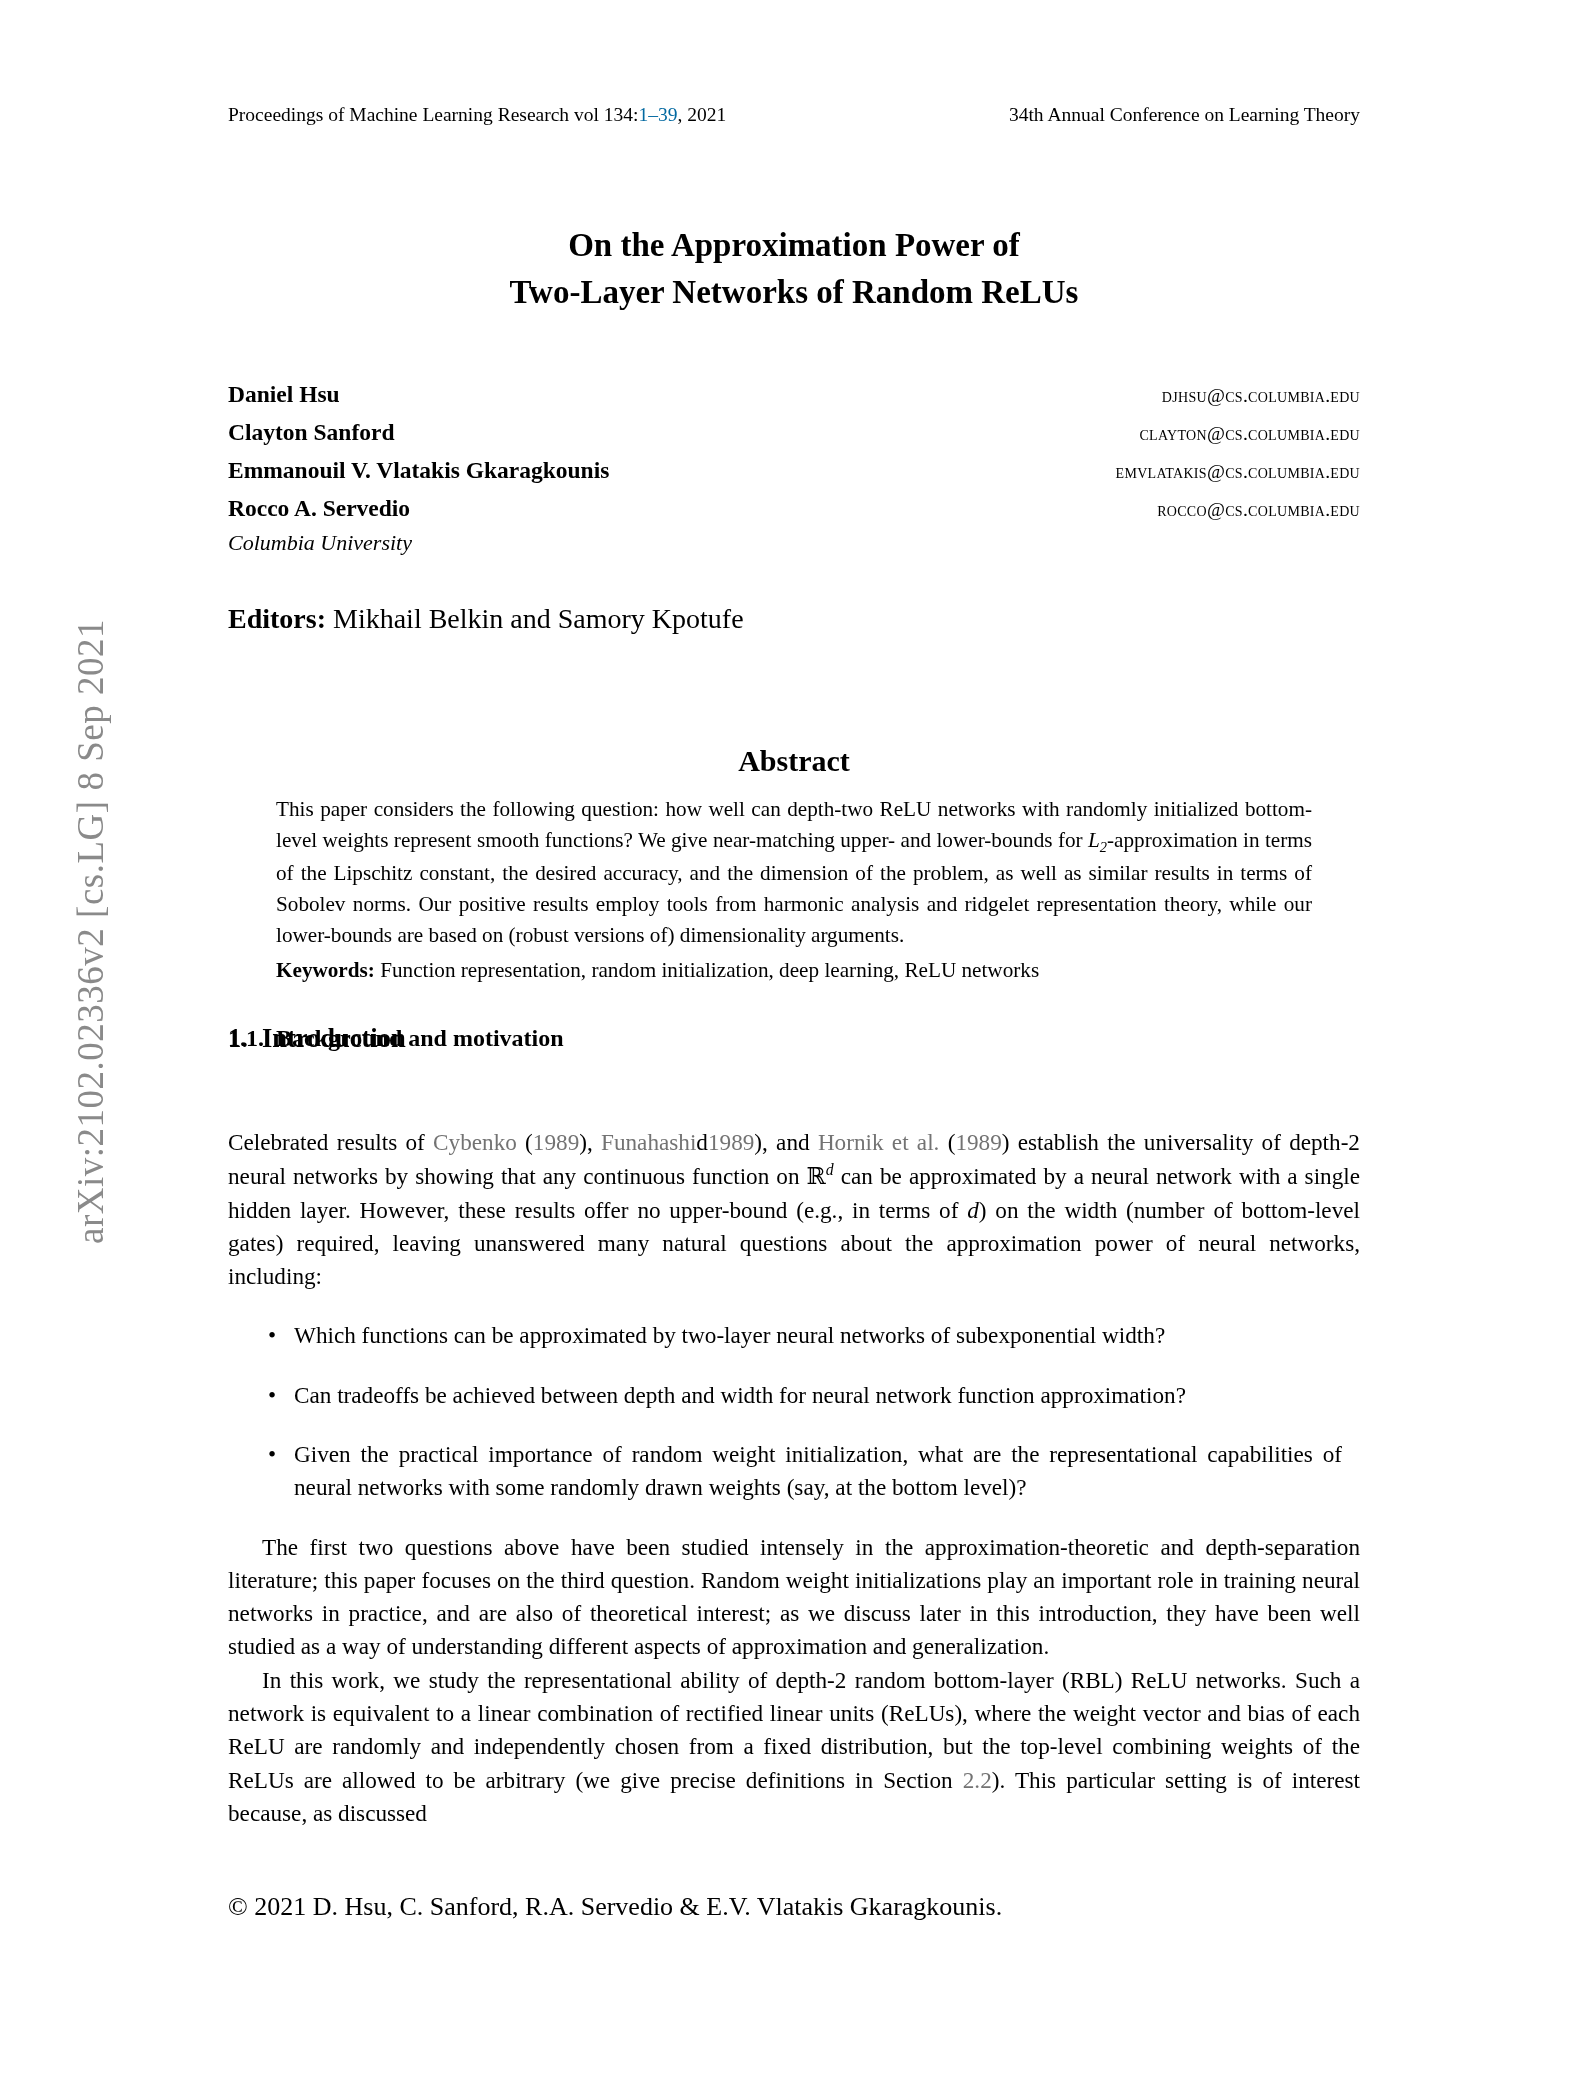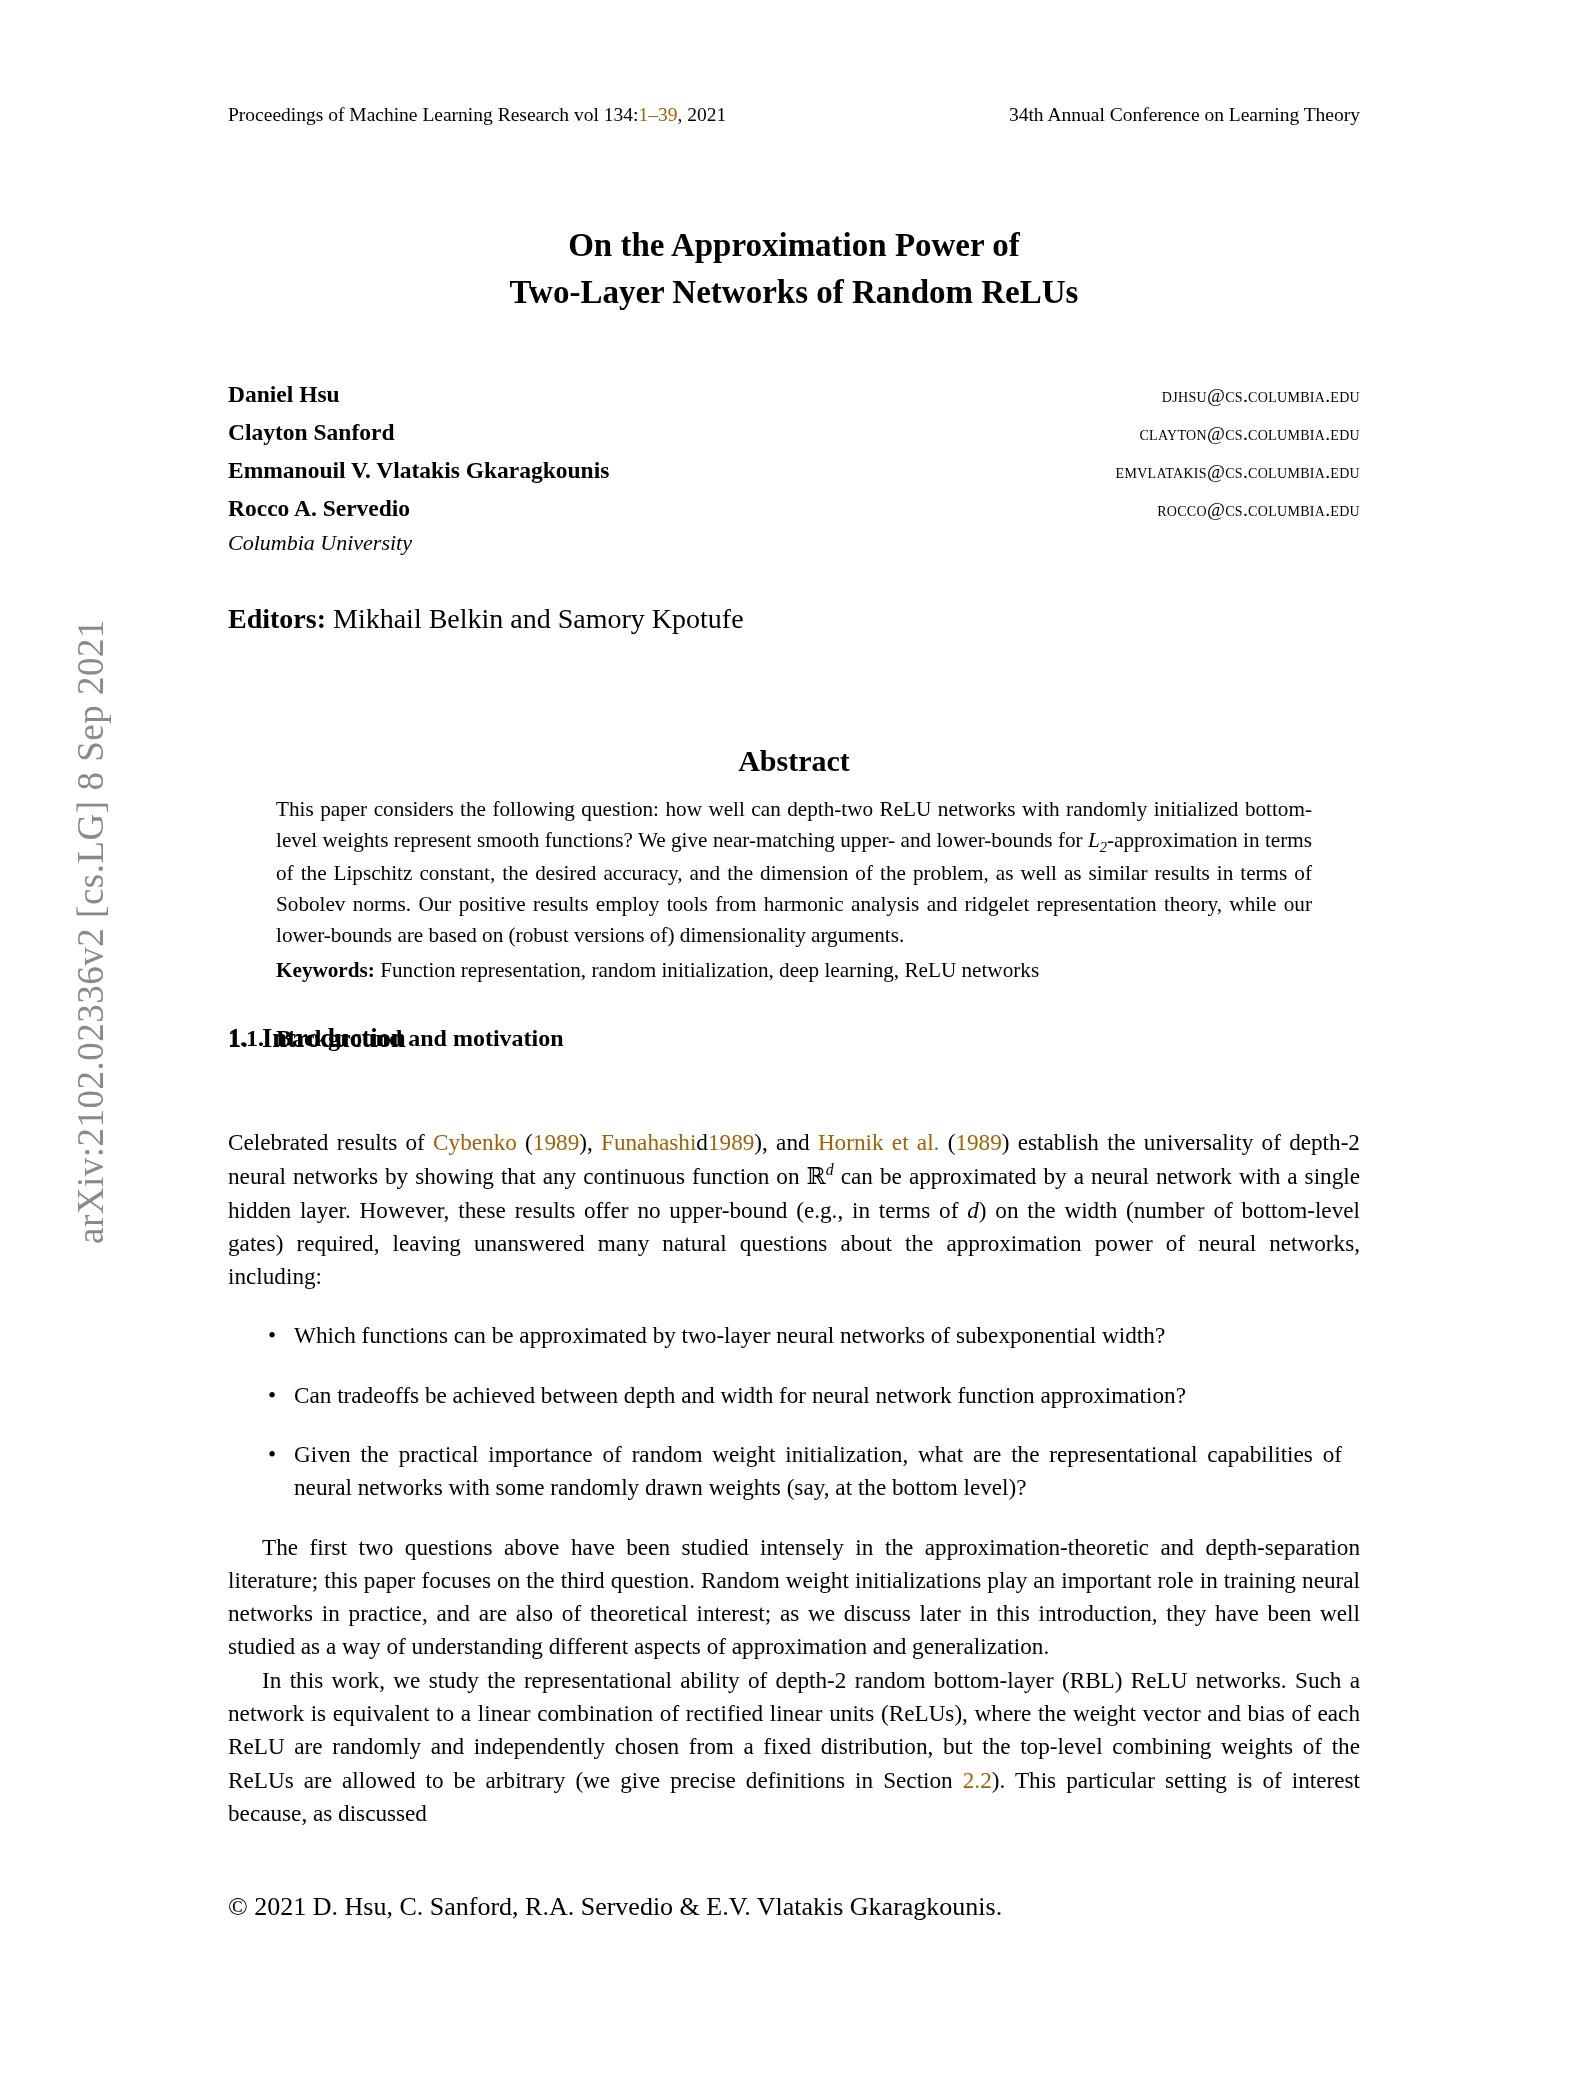--- a/index.html
+++ b/index.html
@@ -49,21 +49,21 @@
     left: 0;
     width: 1132px;
     display: flex;
     justify-content: space-between;
     align-items: baseline;
     font-size: 19.5px;
     line-height: 1.2;
   }
   .runhead .left { white-space: nowrap; }
   .runhead .right { white-space: nowrap; }
-  .pagelink { color: #a16207; }
+  .pagelink { color: #0369a1; }
 
   
   .title {
     position: absolute;
     top: 222px;
     left: 0;
     width: 1132px;
     text-align: center;
     font-weight: bold;
     font-size: 33px;
@@ -163,21 +163,21 @@
     width: 1132px;
   }
   p.body {
     margin: 0;
     font-size: 23.2px;
     line-height: 1.435;
     text-align: justify;
     text-justify: inter-word;
   }
   p.indent { text-indent: 34px; }
-  .cite { color: #a16207; }
+  .cite { color: #737373; }
   .bb { font-family: "DejaVu Serif", serif; }
   sup.sm { font-size: 0.68em; font-style: italic; vertical-align: super; }
   sub.sm { font-size: 0.68em; font-style: italic; vertical-align: sub; }
 
   ul.qlist {
     list-style: none;
     margin: 0;
     padding: 0;
   }
   ul.qlist li {

